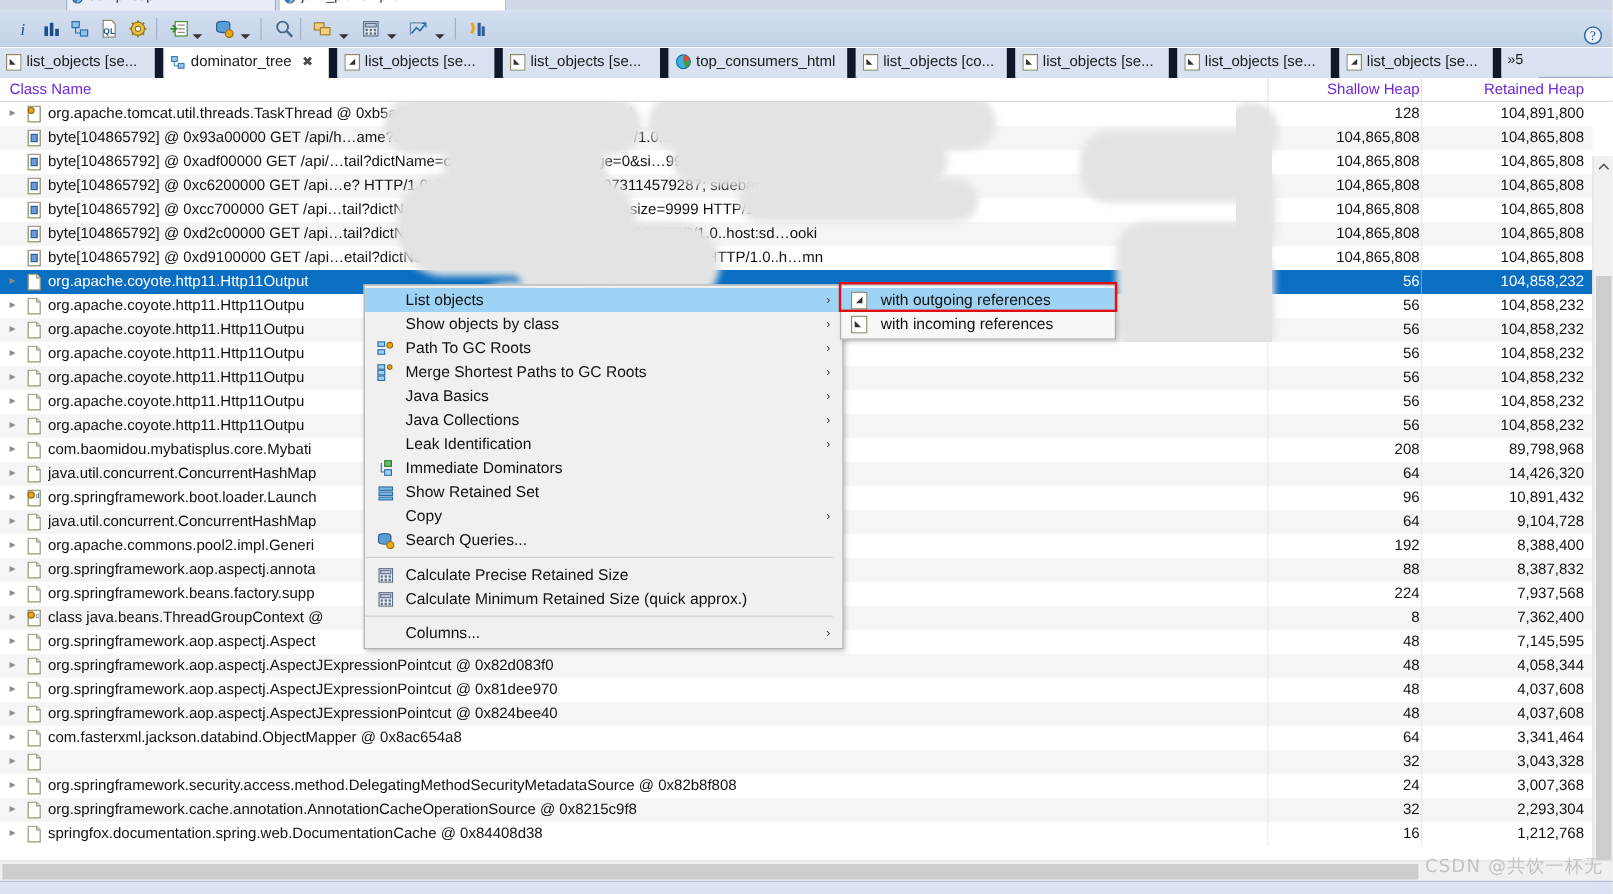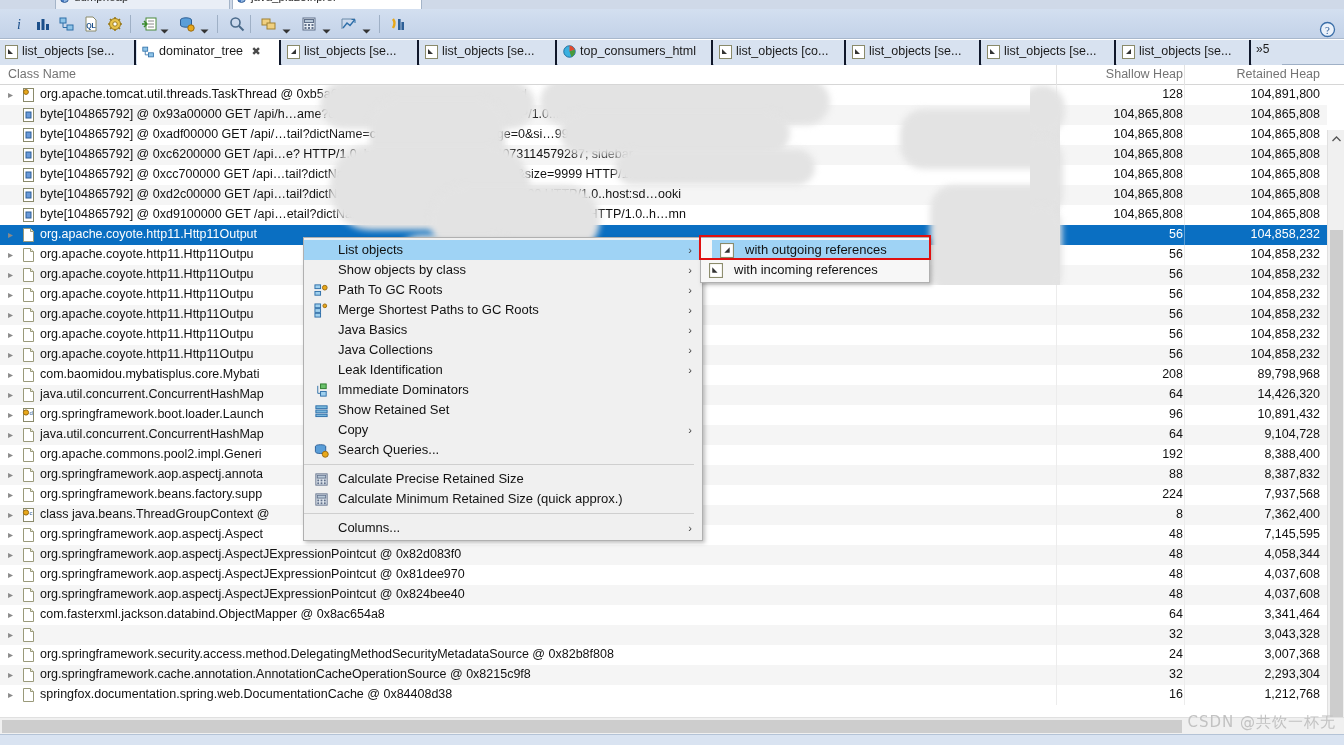--- a/index.html
+++ b/index.html
@@ -47,37 +47,37 @@
 
   
   .etabs {
     position:absolute; left:0; top:40px; width:1344px; height:25px;
     background:#d8e2f0; border-bottom:1px solid #9fb0c6;
   }
   .etab {
     position:absolute; top:0; height:25px;
     font-size:12.5px; color:#1a1a1a; white-space:nowrap;
     padding:4px 6px 0 22px; overflow:hidden;
-    border-right:2px solid #0f172a;
+    border-right:7px solid #0f172a;
     background:#d8e2f0;
   }
   .etab.active { background:#ffffff; font-weight:normal; }
   .etab .ico { position:absolute; left:5px; top:5px; width:13px; height:14px; }
   .etab .clo { margin-left:5px; color:#4a4a4a; font-size:11px; }
   .etab-more {
     position:absolute; top:0; height:25px; width:30px;
     font-size:12px; color:#1a1a1a; padding:2px 0 0 4px; background:#d8e2f0;
   }
 
   
   .tablewrap { position:absolute; left:0; top:65px; width:1344px; height:652px; background:#fff; }
   .thead {
     position:absolute; left:0; top:0; width:1344px; height:20px;
     background:#ffffff; border-bottom:1px solid #d6d6d6;
-    font-size:12.5px; color:#737373;
+    font-size:12.5px; color:#6d28d9;
   }
   .th { position:absolute; top:2px; white-space:nowrap; }
   .th.r { text-align:right; }
   .thsep { position:absolute; top:0; width:1px; height:20px; background:#e2e2e2; }
 
   .rows { position:absolute; left:0; top:20px; width:1344px; height:632px; overflow:hidden; }
   .row {
     position:absolute; left:0; width:1327px; height:20px;
     font-size:12.5px; color:#111;
   }
@@ -135,21 +135,21 @@
   .mi .arrow { position:absolute; right:10px; top:0; font-size:11px; color:#444; }
   .msep { height:1px; background:#cfcfcf; margin:4px 8px 4px 0; }
 
   .submenu {
     position:absolute; left:700px; top:237px; width:230px;
     background:#f7f7f7; border:1px solid #b0b0b0;
     box-shadow:2px 2px 4px rgba(0,0,0,.25);
     font-size:13px; color:#111; padding:2px 0; z-index:60;
   }
   .smi { position:relative; height:20px; line-height:20px; padding-left:33px; white-space:nowrap; }
-  .smi.hl { background:#9fd3f5;margin-left:11px; }
+  .smi.hl { background:#9fd3f5; }
   .smi .mico { position:absolute; left:8px; top:3px; width:14px; height:15px; }
   .redbox {
     position:absolute; left:699px; top:235px; width:232px; height:25px;
     border:2px solid #e01010; z-index:70; pointer-events:none;
   }
 </style>
 </head>
 <body>
 
 <div id="app">

